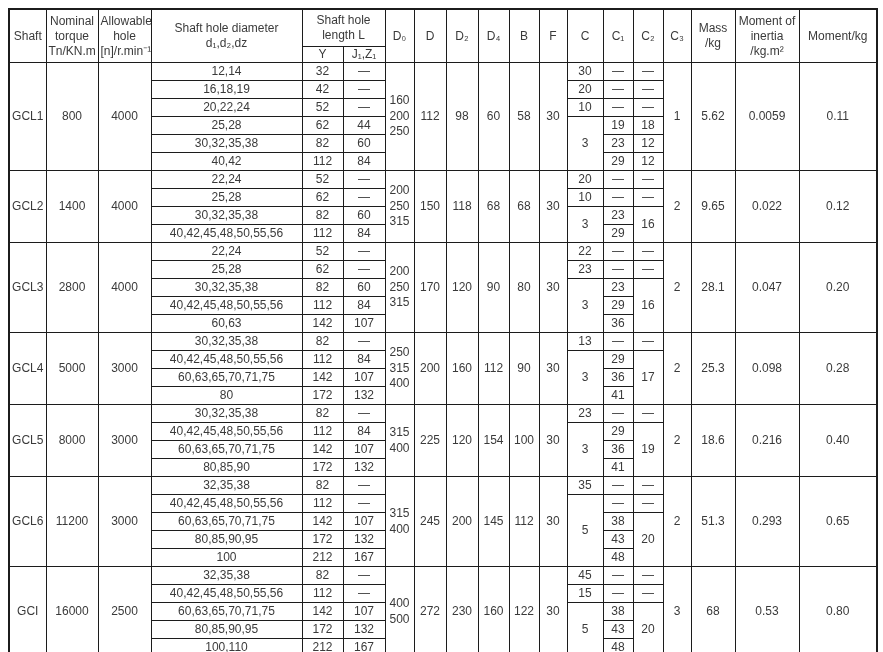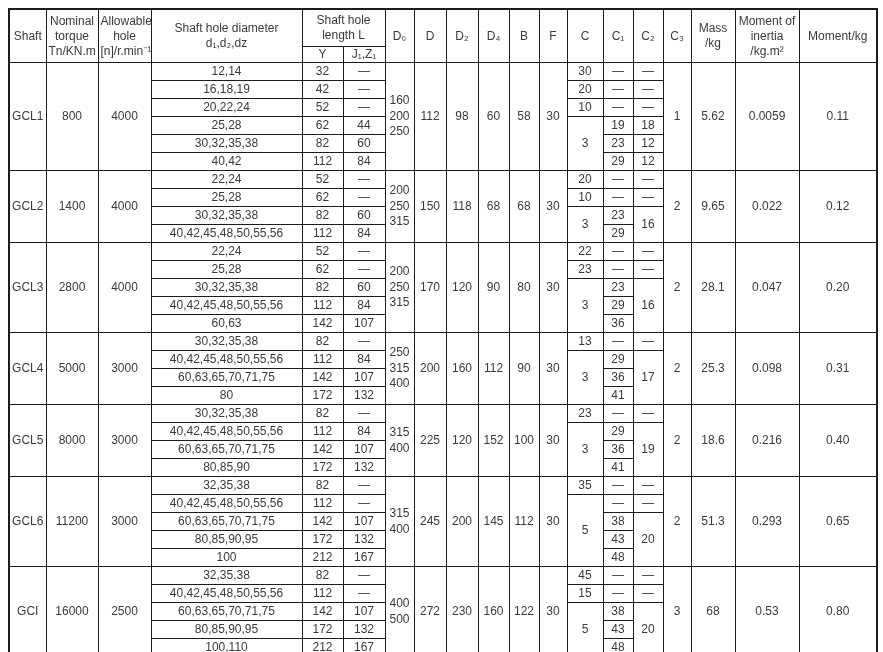--- a/index.html
+++ b/index.html
@@ -245,21 +245,21 @@
           <td rowspan="4">160</td>
           <td rowspan="4">112</td>
           <td rowspan="4">90</td>
           <td rowspan="4">30</td>
           <td>13</td>
           <td>—</td>
           <td>—</td>
           <td rowspan="4">2</td>
           <td rowspan="4">25.3</td>
           <td rowspan="4">0.098</td>
-          <td rowspan="4">0.31</td>
+          <td rowspan="4">0.28</td>
         </tr>
         <tr>
           <td>40,42,45,48,50,55,56</td>
           <td>112</td>
           <td>84</td>
           <td rowspan="3">3</td>
           <td>29</td>
           <td rowspan="3">17</td>
         </tr>
         <tr>
@@ -278,21 +278,21 @@
           <td rowspan="4">GCL5</td>
           <td rowspan="4">8000</td>
           <td rowspan="4">3000</td>
           <td>30,32,35,38</td>
           <td>82</td>
           <td>—</td>
           <td rowspan="4" class="d0">315
 400</td>
           <td rowspan="4">225</td>
           <td rowspan="4">120</td>
-          <td rowspan="4">152</td>
+          <td rowspan="4">154</td>
           <td rowspan="4">100</td>
           <td rowspan="4">30</td>
           <td>23</td>
           <td>—</td>
           <td>—</td>
           <td rowspan="4">2</td>
           <td rowspan="4">18.6</td>
           <td rowspan="4">0.216</td>
           <td rowspan="4">0.40</td>
         </tr>

